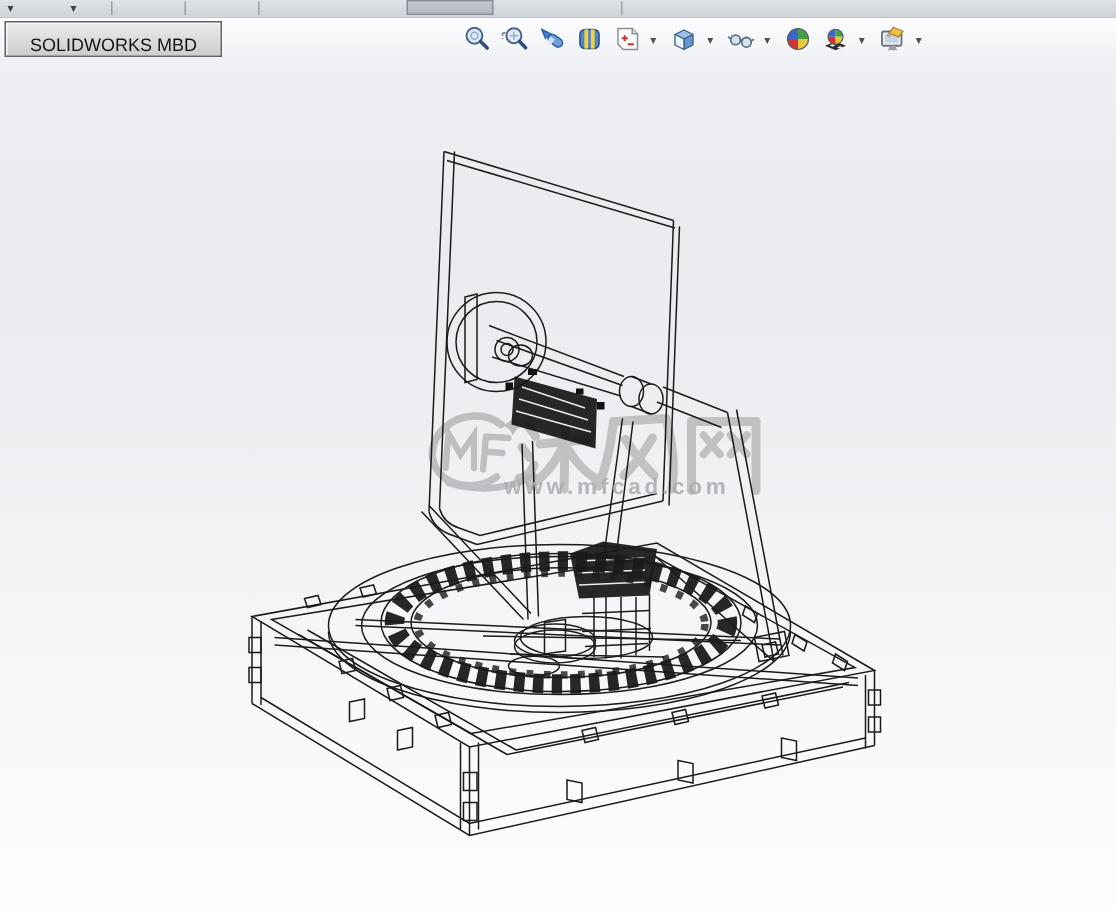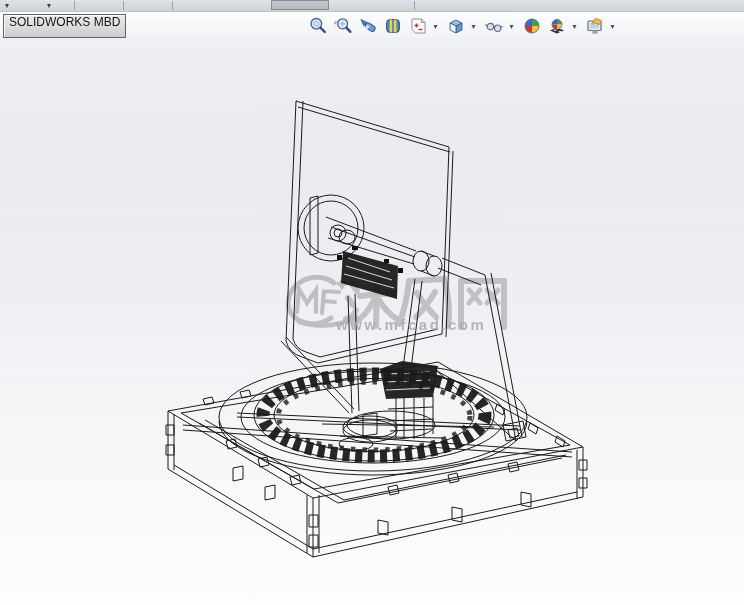--- a/index.html
+++ b/index.html
@@ -24,21 +24,21 @@
     background:linear-gradient(180deg,#c4c8ce,#b3b8bf);
     border:1px solid #878d96;box-sizing:border-box;
   }
   
   .header{
     position:absolute;left:0;top:12px;width:744px;height:26px;
     background:linear-gradient(180deg,#fdfdfe,#f0f2f5);
   }
   .mbd-tab{
     position:absolute;left:3px;top:2px;height:22px;
-    padding:0 5px;display:flex;align-items:flex-start;
+    padding:0 16px;display:flex;align-items:flex-end;
     background:linear-gradient(180deg,#ececec,#cccccc);
     border:1px solid #5f646b;box-shadow:inset 1px 1px 0 #f8f8f8;
     font-size:12px;color:#141414;white-space:nowrap;cursor:default;
   }
   .hud{
     position:absolute;left:306px;top:2px;height:24px;
     display:flex;align-items:center;gap:2px;
   }
   .tbtn{
     width:23px;height:23px;display:flex;align-items:center;justify-content:center;

